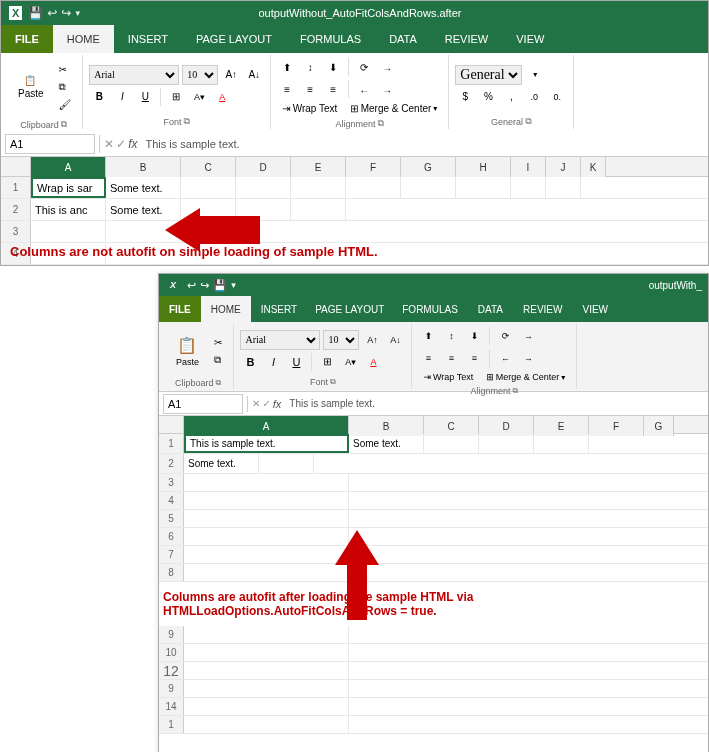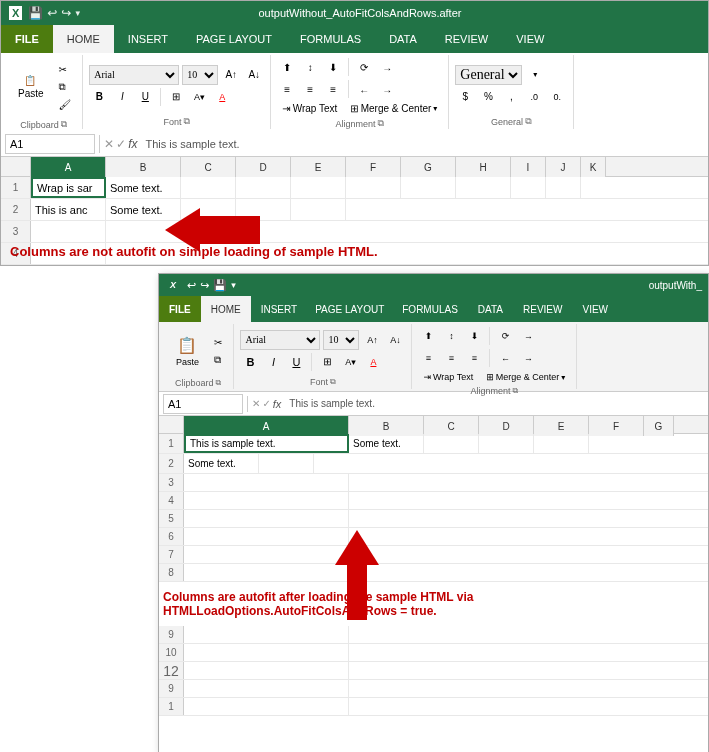--- a/index.html
+++ b/index.html
@@ -752,20 +752,24 @@
       </div>
     <div class="grid-row" style="height:18px;">
         <div class="row-header" style="width:25px;min-width:25px;font-size:14px;">12</div>
         <div class="grid-cell" style="width:165px;"></div>
       </div>
     <div class="grid-row" style="height:18px;">
         <div class="row-header" style="width:25px;min-width:25px;font-size:10px;">9</div>
         <div class="grid-cell" style="width:165px;"></div>
       </div>
     <div class="grid-row" style="height:18px;">
+        <div class="row-header" style="width:25px;min-width:25px;font-size:10px;">14</div>
+        <div class="grid-cell" style="width:165px;"></div>
+      </div>
+    <div class="grid-row" style="height:18px;">
         <div class="row-header" style="width:25px;min-width:25px;font-size:10px;">1</div>
         <div class="grid-cell" style="width:165px;"></div>
       </div>
   </div>
 
 </div>
 
 <div style="position:absolute;top:530px;left:335px;display:flex;flex-direction:column;align-items:center;">
   <div class="arrow-head-up" style="margin-bottom:0;"></div>
   <div style="width:20px;height:55px;background:#cc0000;"></div>

